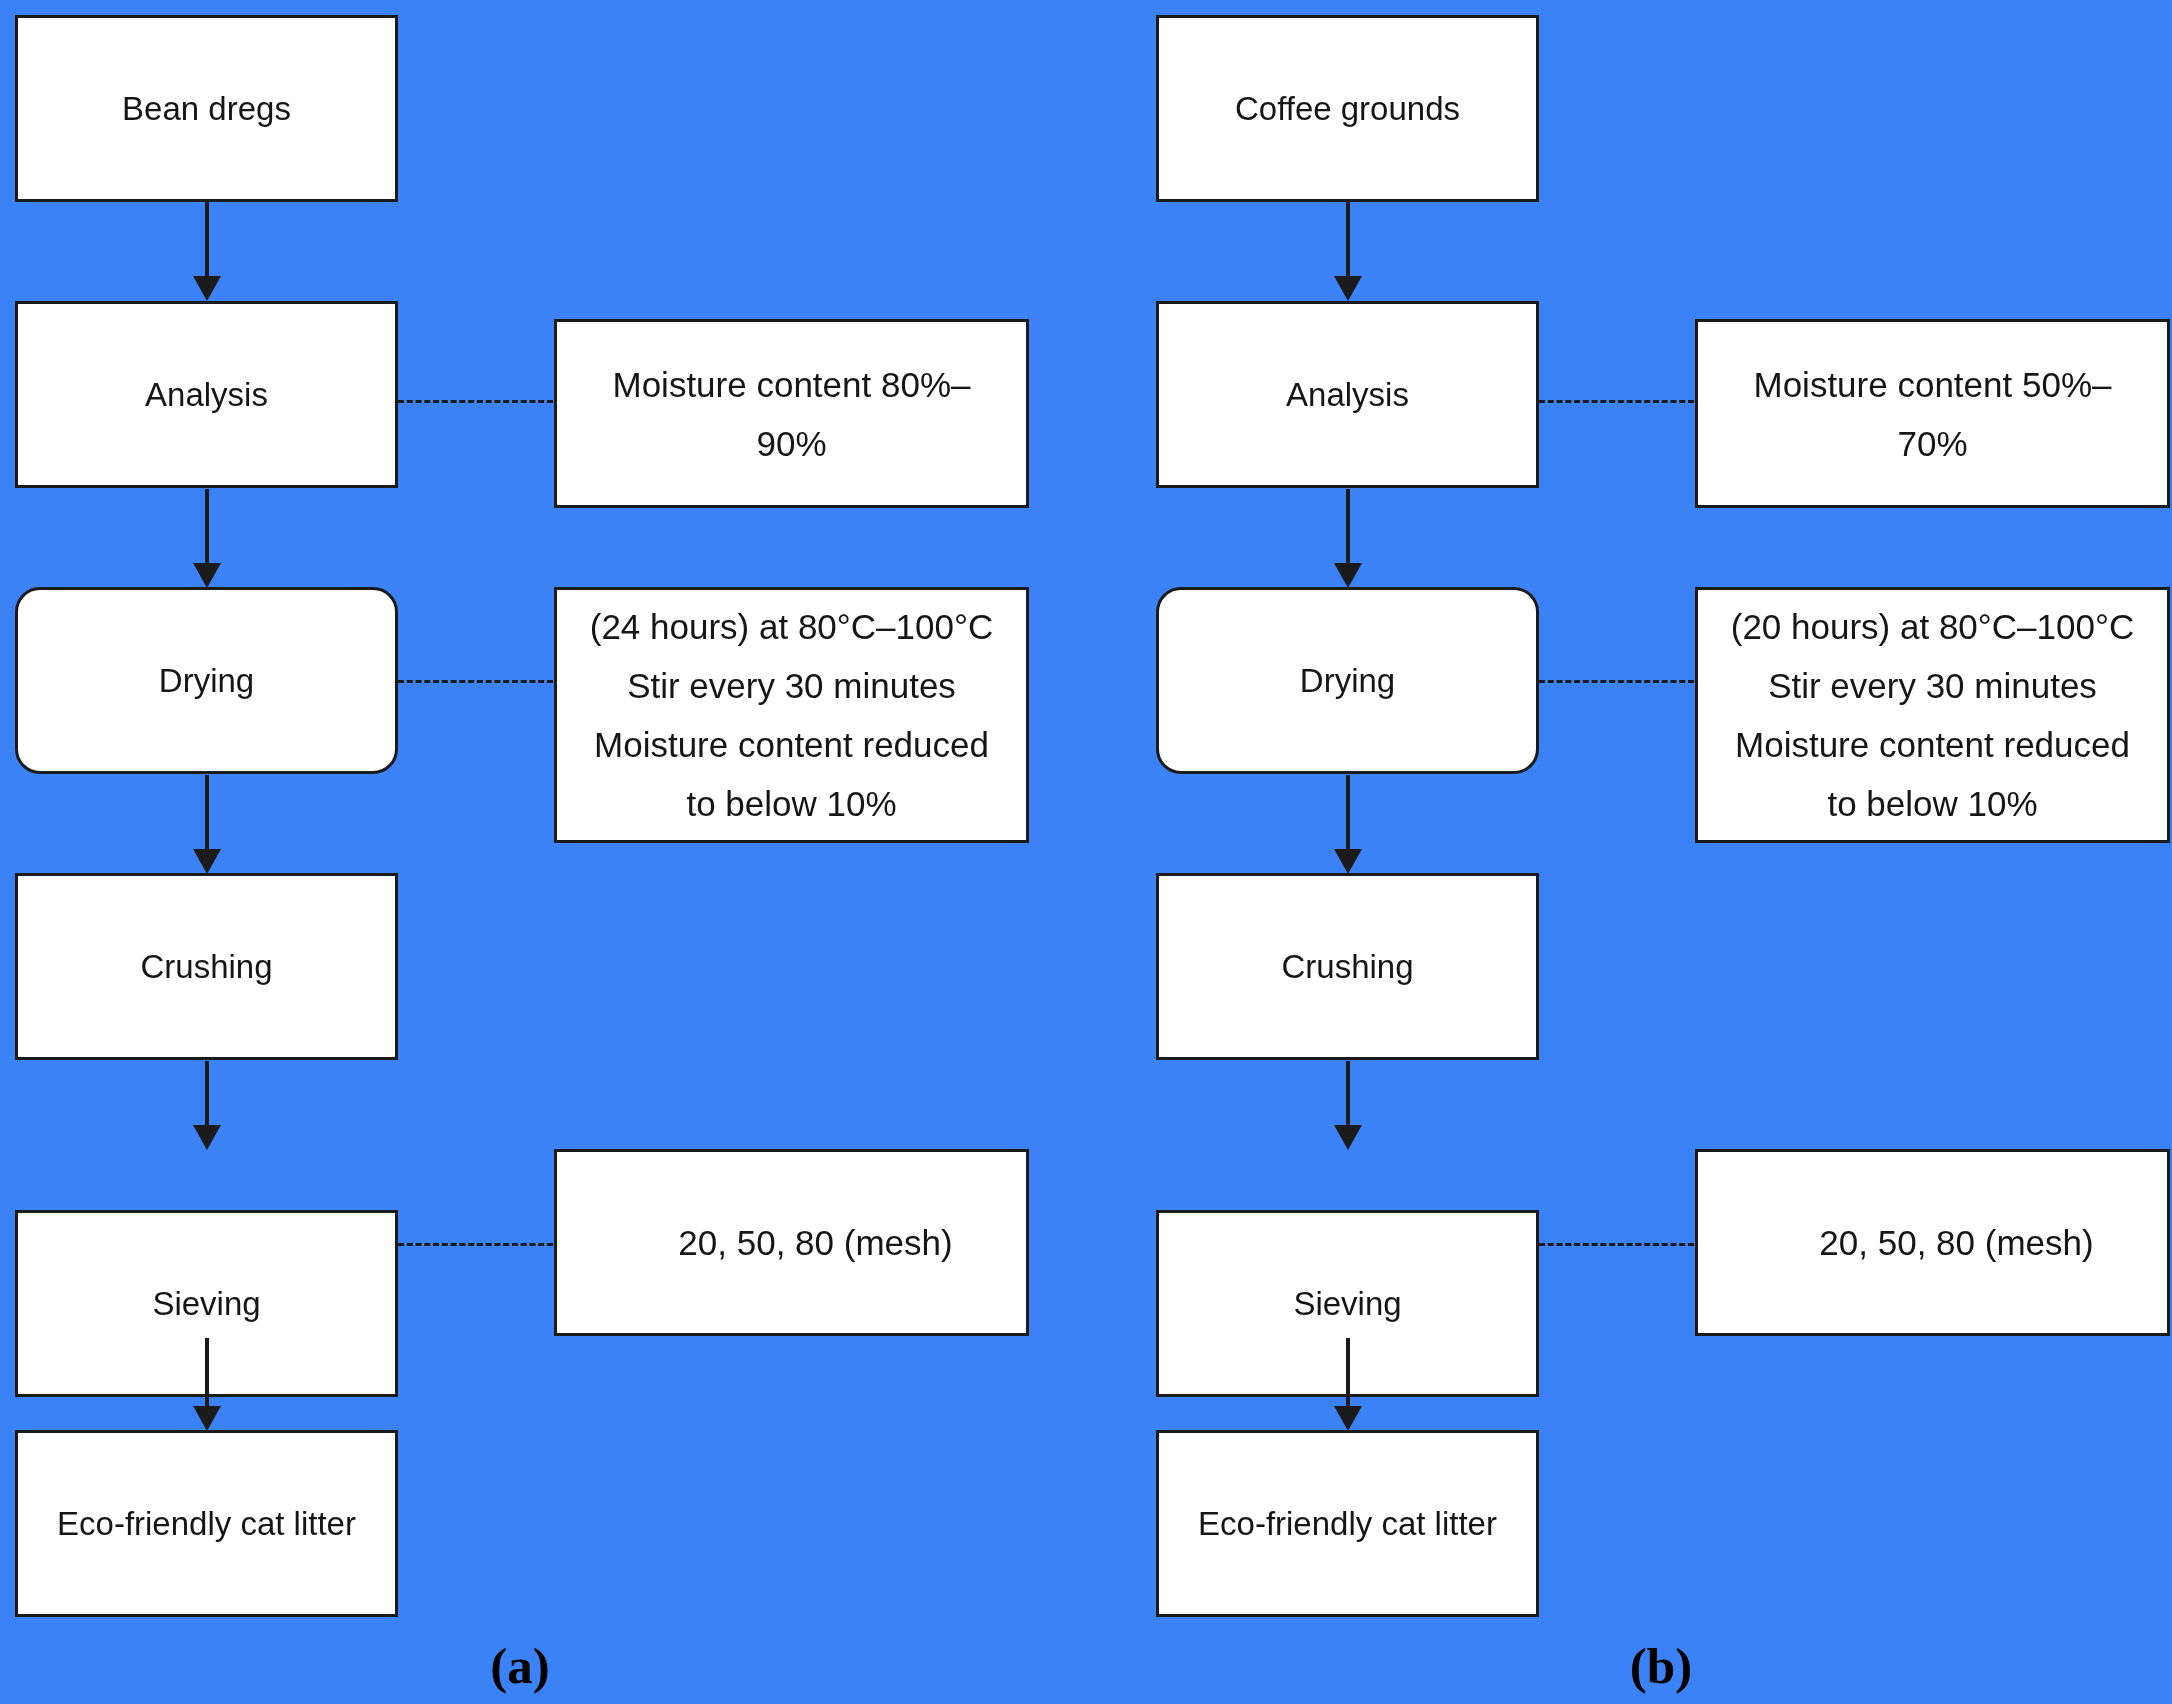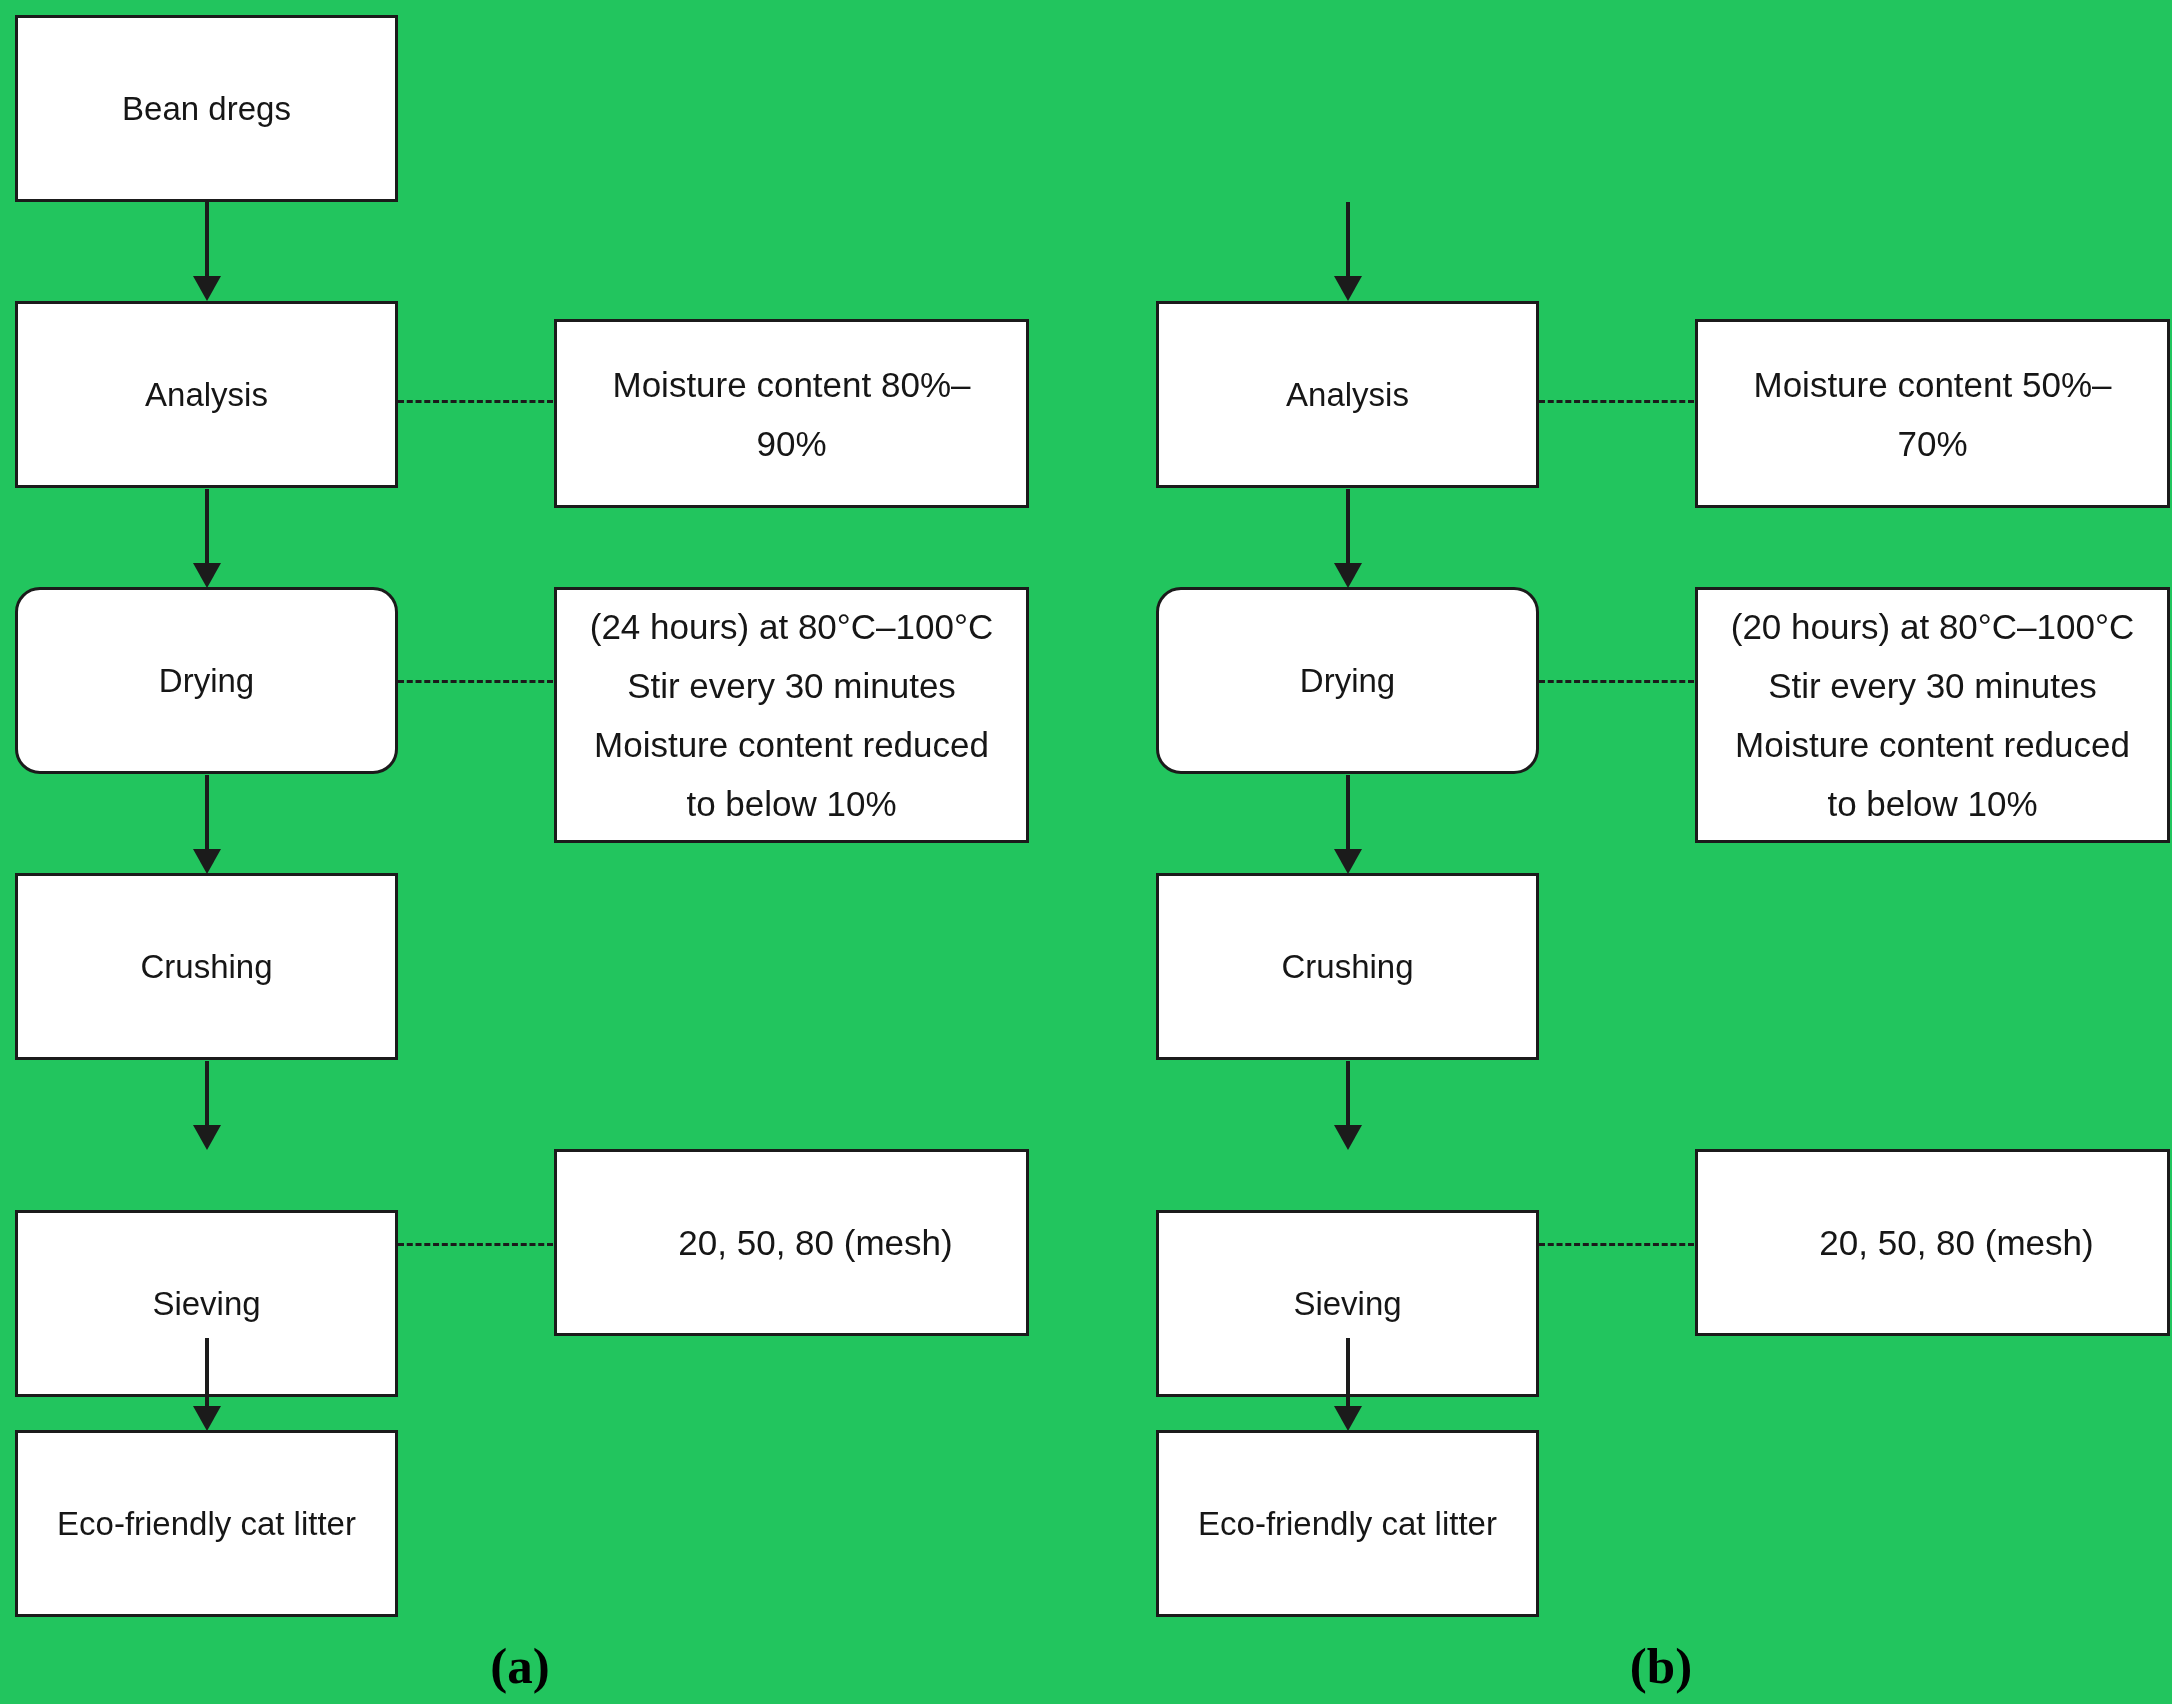--- a/index.html
+++ b/index.html
@@ -10,21 +10,21 @@
   body {
     width: 2172px;
     height: 1704px;
     font-family: "Liberation Sans", sans-serif;
     color: #161616;
   }
   .figure {
     position: relative;
     width: 2172px;
     height: 1704px;
-    background: #22c55e;
+    background: #3b82f6;
   }
   .chart {
     position: absolute;
     top: 15px;
     width: 1010px;
     height: 1686px;
   }
   .chart.chart-a { left: 15px; }
   .chart.chart-b { left: 1156px; }
 
@@ -173,20 +173,23 @@
     </div>
     <div class="dash dash-sieving"></div>
     <div class="box ann ann-sieving">
       <span>20, 50, 80 (mesh)</span>
     </div>
 
     <div class="caption">(a)</div>
   </div>
 
   <div class="chart chart-b">
+    <div class="box node n-source">
+      <span>Coffee grounds</span>
+    </div>
     <div class="arrow arr-1">
       <div class="shaft"></div>
       <div class="head"></div>
     </div>
     <div class="box node n-analysis">
       <span>Analysis</span>
     </div>
     <div class="arrow arr-2">
       <div class="shaft"></div>
       <div class="head"></div>

